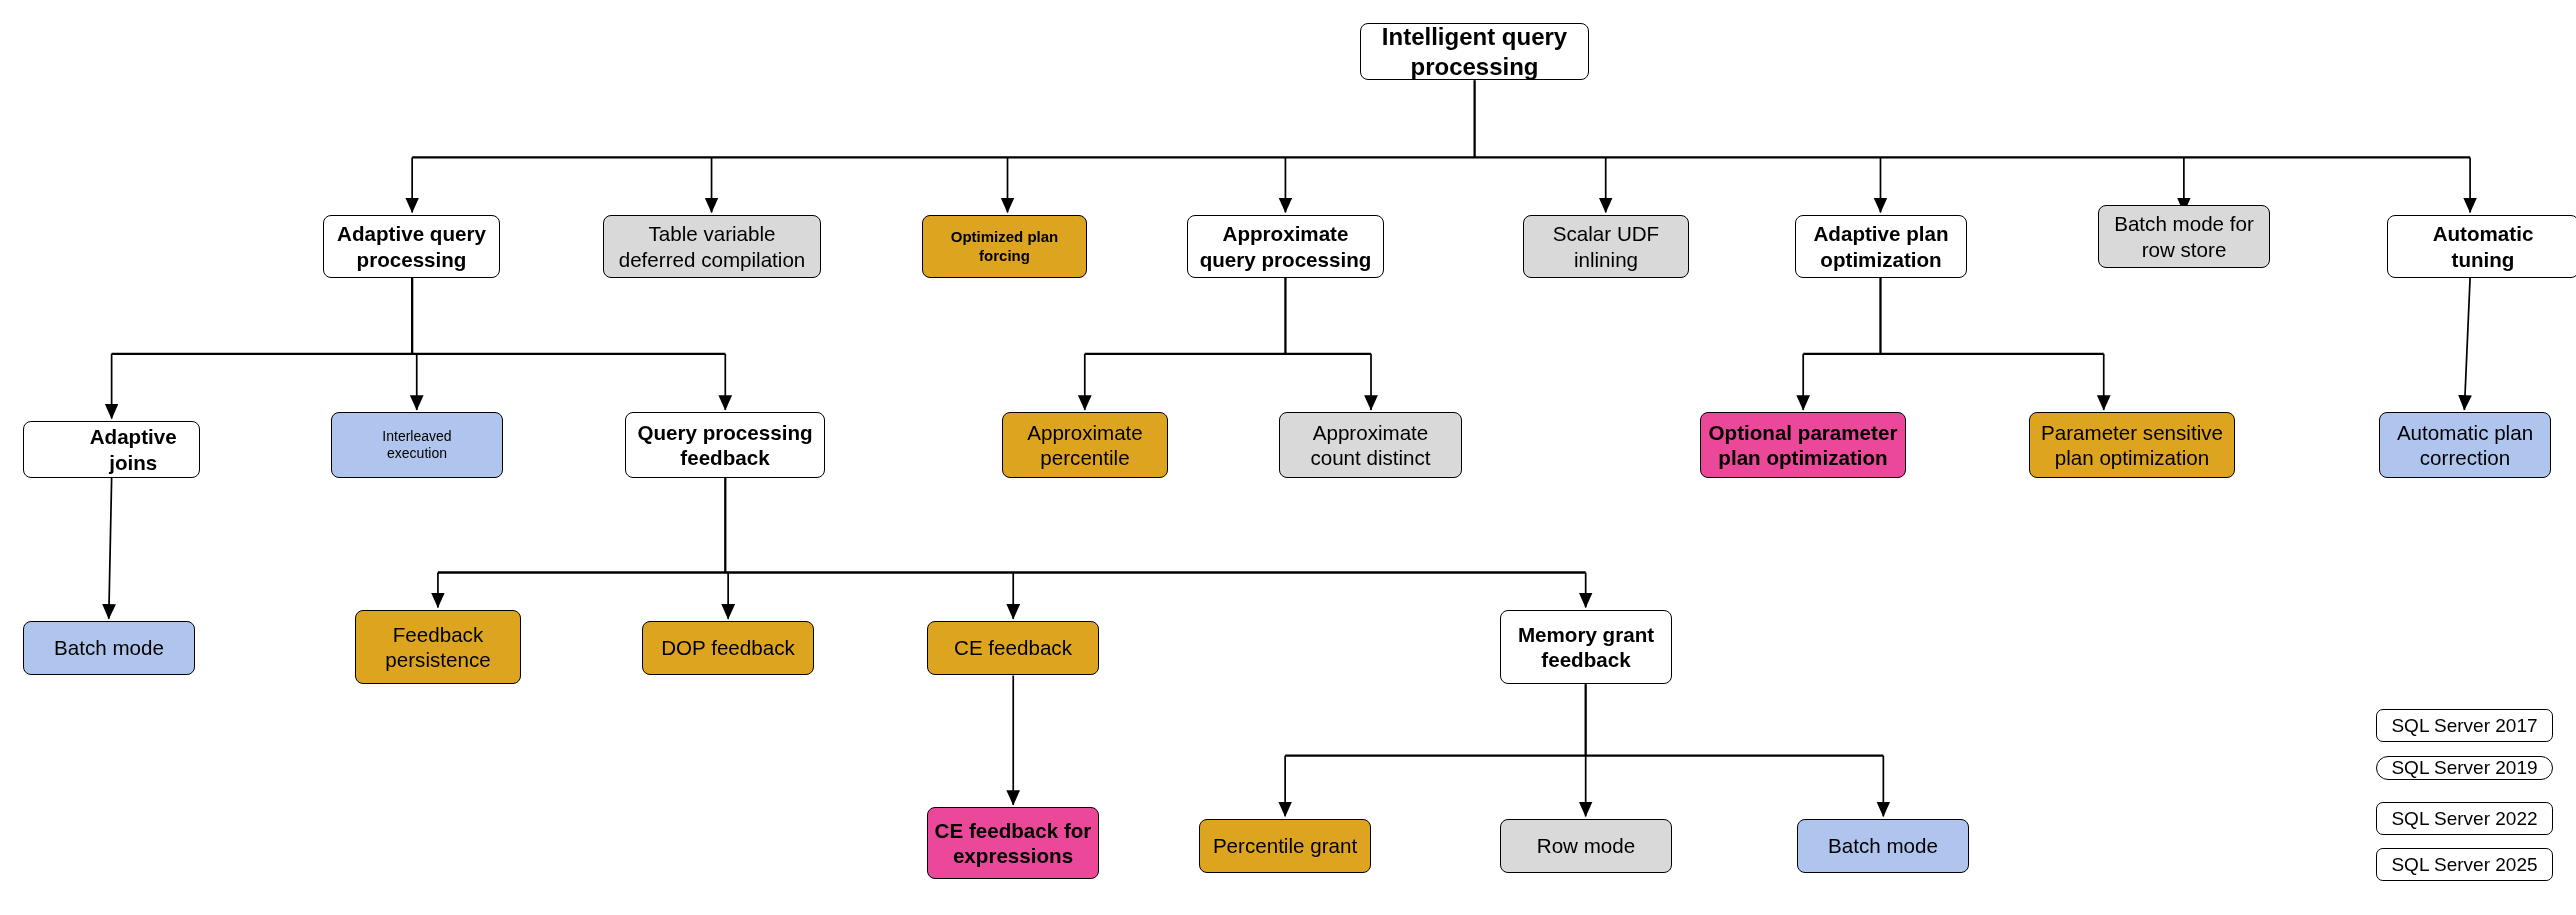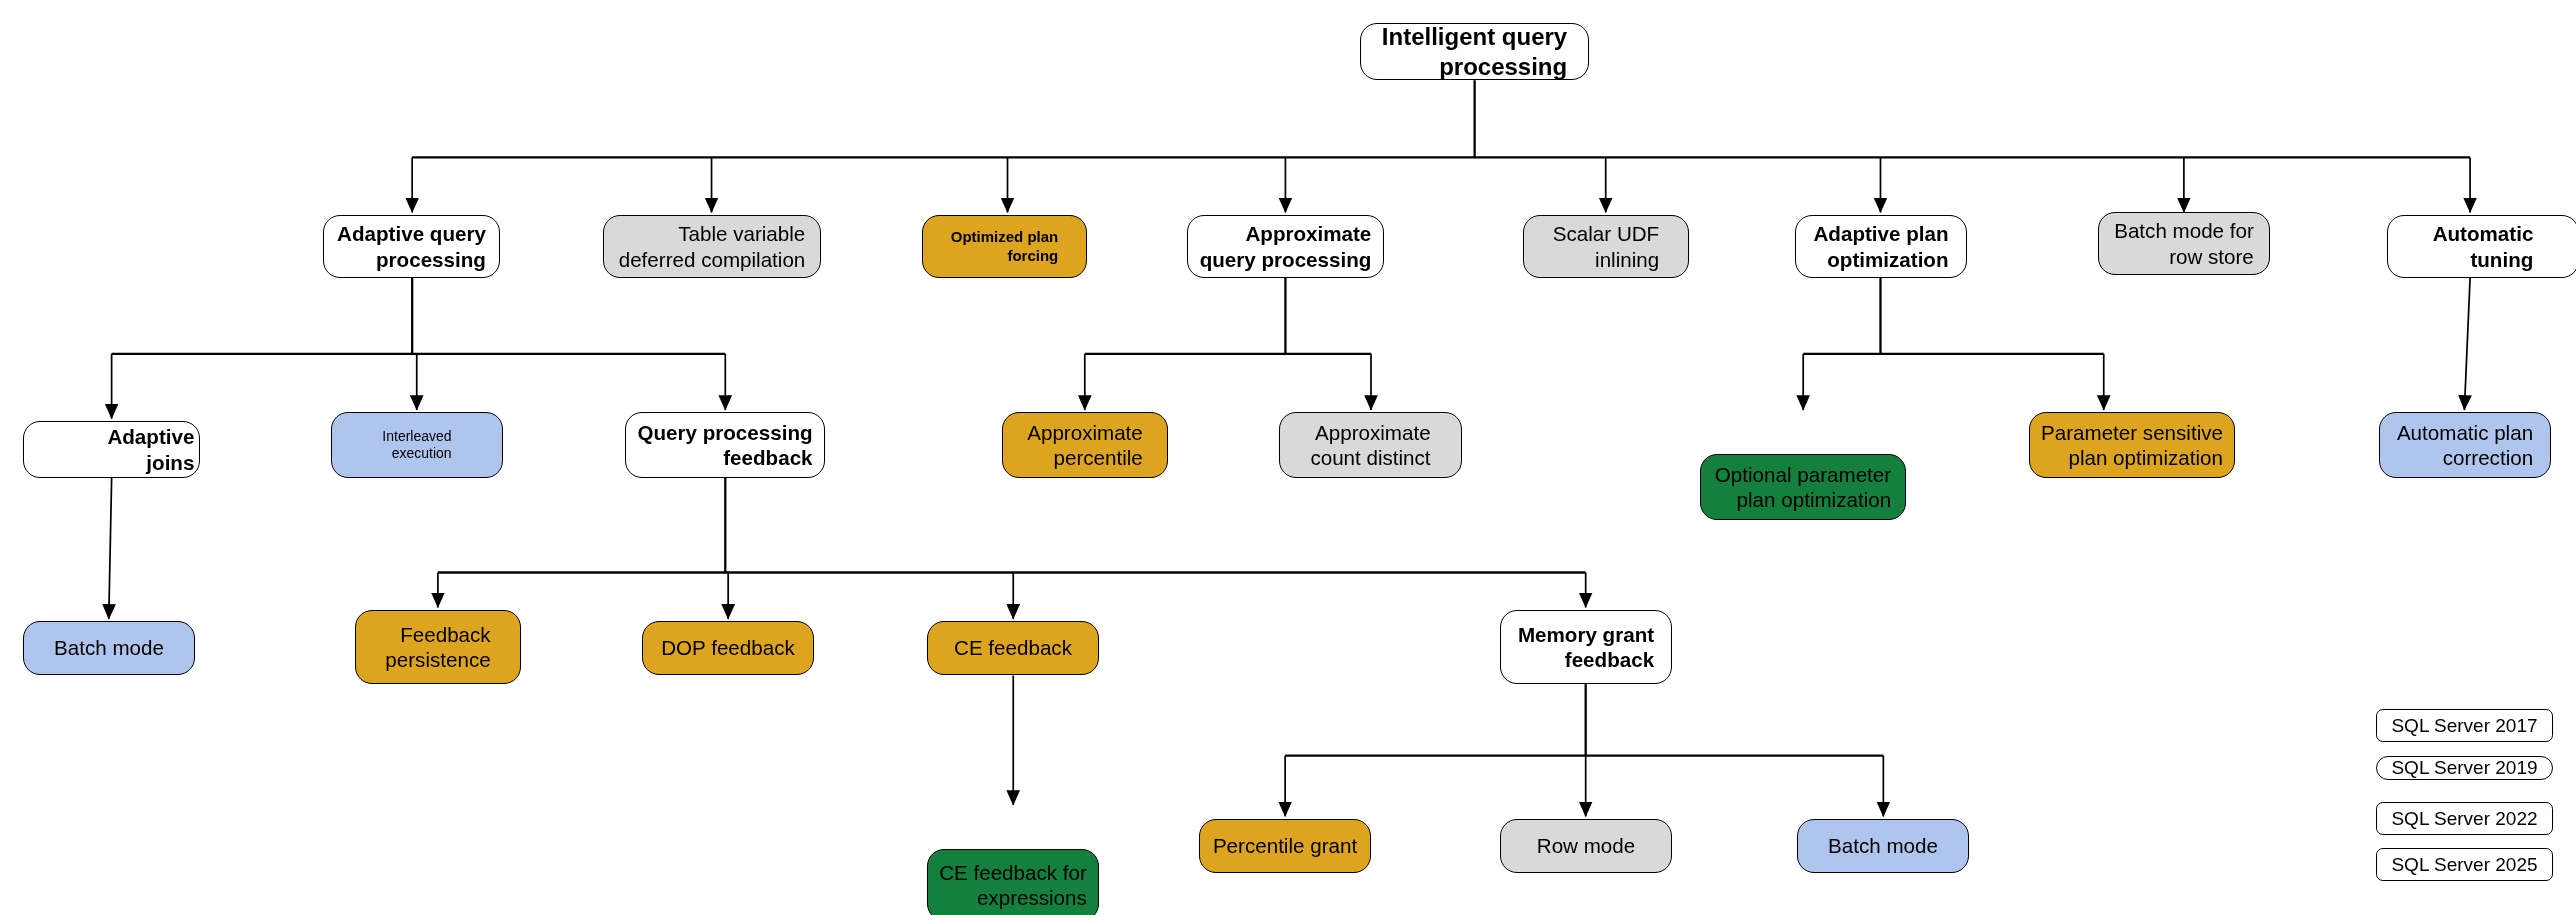--- a/index.html
+++ b/index.html
@@ -20,36 +20,36 @@
     left: 0;
     top: 0;
     width: 2576px;
     height: 916px;
     pointer-events: none;
   }
   .node {
     position: absolute;
     box-sizing: border-box;
     border: 1.7px solid #000000;
-    border-radius: 17px;
+    border-radius: 8px;
     display: flex;
     align-items: center;
     justify-content: center;
-    text-align: right;
+    text-align: center;
     color: #000000;
     line-height: 1.22;
     padding: 1.1px 4.6px;
     white-space: pre-line;
     z-index: 2;
   }
   .node.fill-white  { background: #ffffff; font-weight: bold; }
   .node.fill-gray   { background: #d9d9d9; font-weight: normal; }
   .node.fill-orange { background: #dda51f; font-weight: normal; }
   .node.fill-blue   { background: #b0c5ed; font-weight: normal; }
-  .node.fill-green  { background: #15803d; font-weight: normal; margin-top: 42px; }
+  .node.fill-green  { background: #ec4899; font-weight: bold; }
 
   .legend-item {
     position: absolute;
     box-sizing: border-box;
     border: 1.7px solid #000000;
     border-radius: 6.9px;
     display: flex;
     align-items: center;
     justify-content: center;
     text-align: center;
@@ -117,21 +117,21 @@
       <div class="node fill-gray" style="left: 603px; top: 215px; width: 218px; height: 63px; font-size: 20.6px;">Table variable
 deferred compilation</div>
       <div class="node fill-orange" style="left: 922px; top: 215px; width: 165px; height: 63px; font-size: 15px; font-weight: bold;">Optimized plan
 forcing</div>
       <div class="node fill-white" style="left: 1187px; top: 215px; width: 197px; height: 63px; font-size: 20.6px;">Approximate
 query processing</div>
       <div class="node fill-gray" style="left: 1523px; top: 215px; width: 166px; height: 63px; font-size: 20.6px;">Scalar UDF
 inlining</div>
       <div class="node fill-white" style="left: 1795px; top: 215px; width: 172px; height: 63px; font-size: 20.6px;">Adaptive plan
 optimization</div>
-      <div class="node fill-gray" style="left: 2098px; top: 212px; width: 172px; height: 63px; font-size: 20.6px;">Batch mode for
+      <div class="node fill-gray" style="left: 2098px; top: 205px; width: 172px; height: 63px; font-size: 20.6px;">Batch mode for
 row store</div>
       <div class="node fill-white" style="left: 2387px; top: 215px; width: 192px; height: 63px; font-size: 20.6px;">Automatic
 tuning</div>
       <div class="node fill-white" style="left: 23px; top: 421px; width: 177px; height: 57px; font-size: 20.6px; padding-left: 48px;">Adaptive joins</div>
       <div class="node fill-blue" style="left: 331px; top: 412px; width: 172px; height: 66px; font-size: 14px;">Interleaved
 execution</div>
       <div class="node fill-white" style="left: 625px; top: 412px; width: 200px; height: 66px; font-size: 20.6px;">Query processing
 feedback</div>
       <div class="node fill-orange" style="left: 1002px; top: 412px; width: 166px; height: 66px; font-size: 20.6px;">Approximate
 percentile</div>

